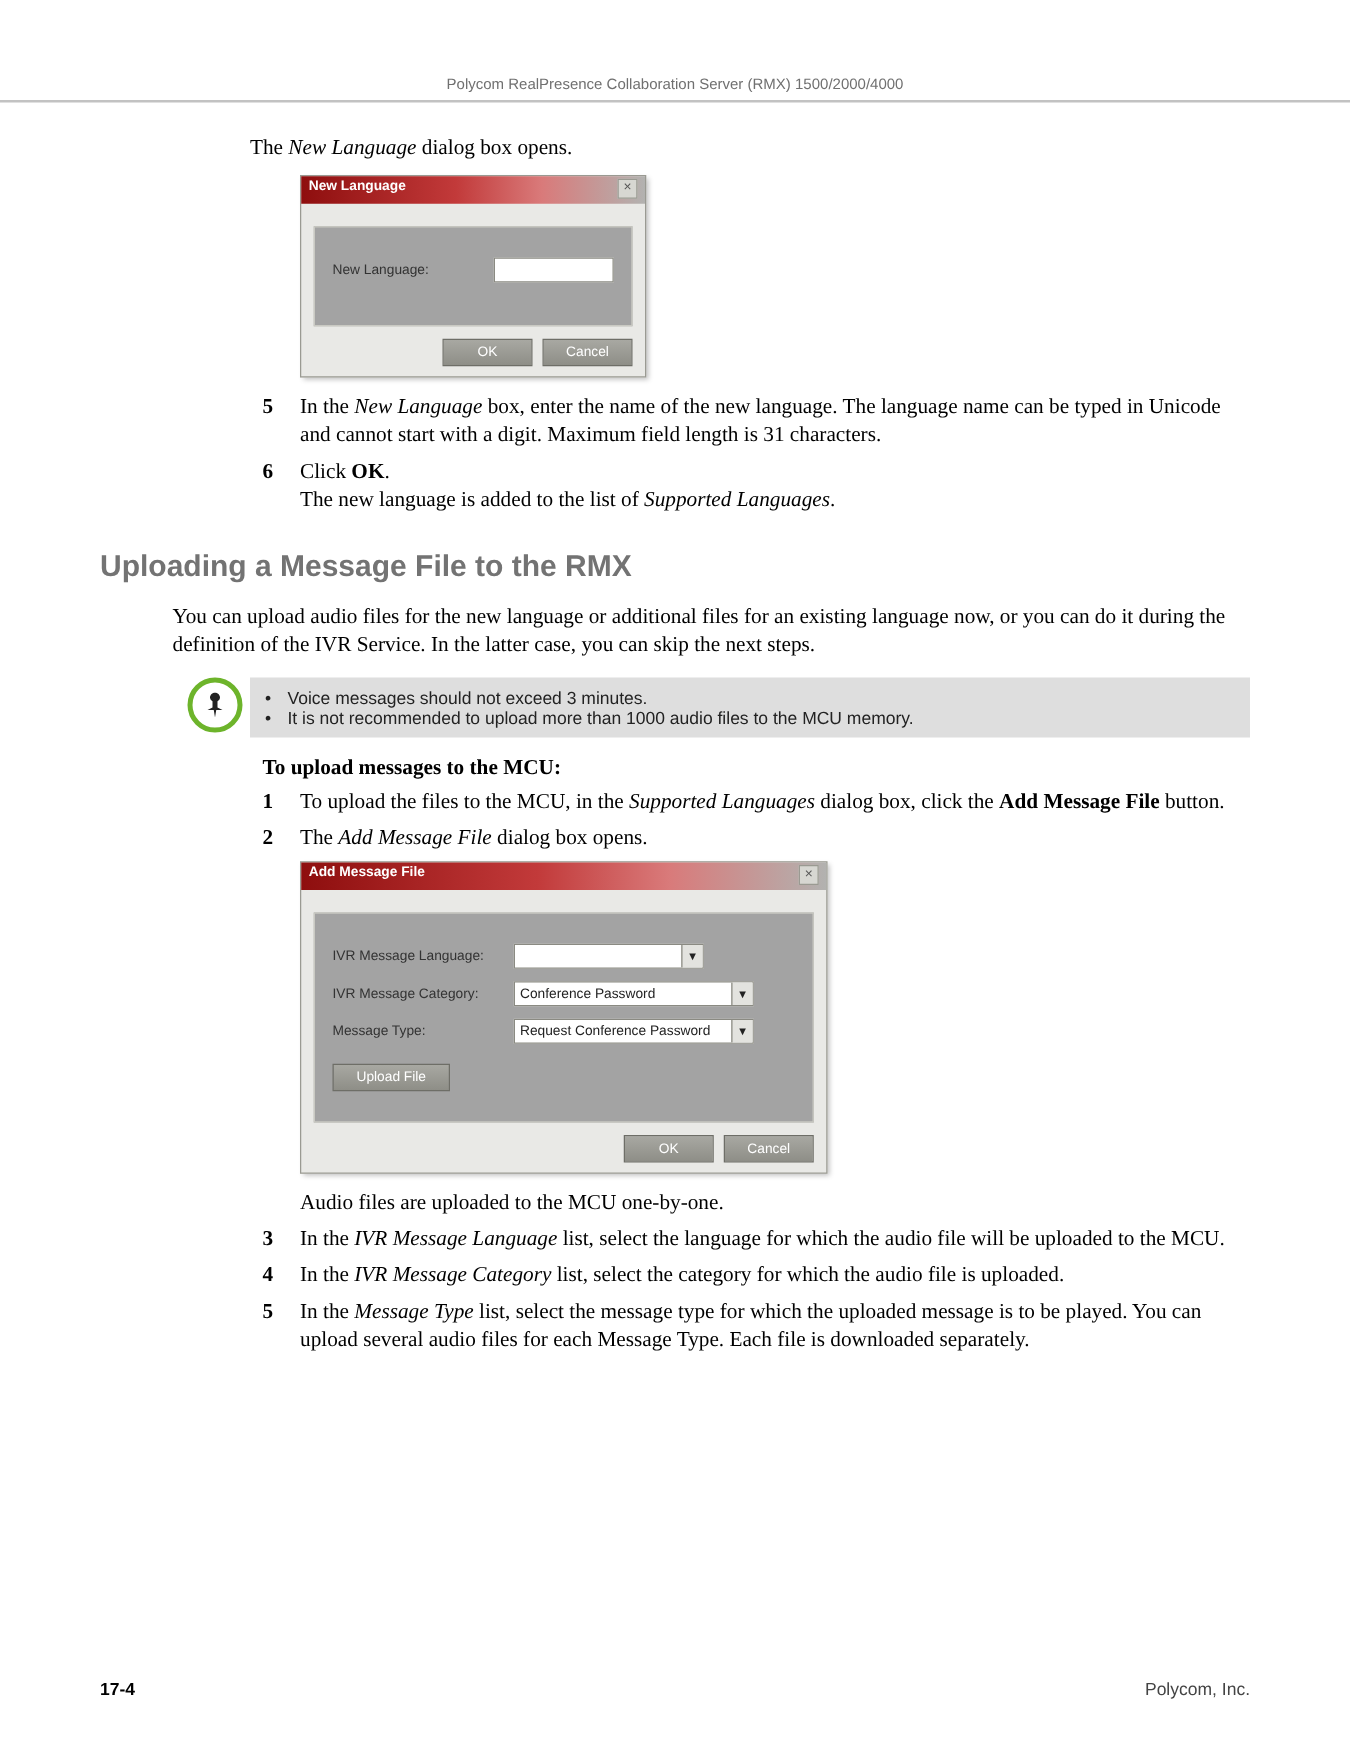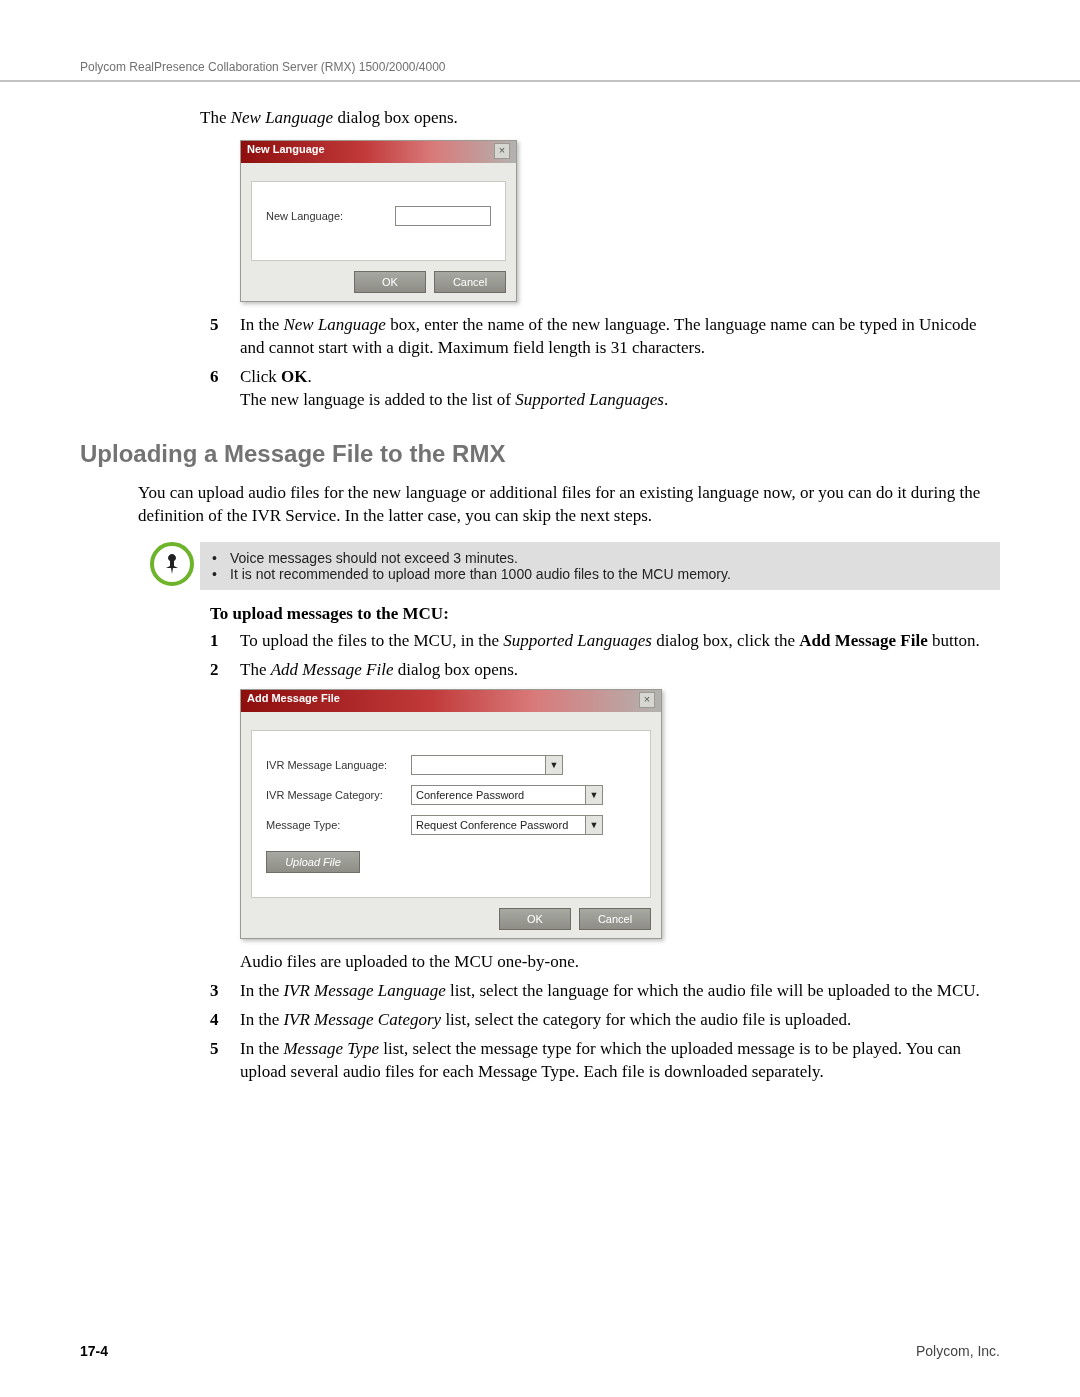--- a/index.html
+++ b/index.html
@@ -12,20 +12,21 @@
     color:#000;
     box-sizing:border-box;
     padding:60px 0 0 0;
   }
   .header{
     font-family:Arial,Helvetica,sans-serif;
     font-size:12px;
     color:#707070;
     padding:0 80px 6px 80px;
     border-bottom:2px solid #c2c2c2;
+    text-align:center;
   }
   .content{
     padding:25px 80px 0 80px;
   }
   .body-text{
     margin-left:120px;
     font-size:17px;
     line-height:1.35;
   }
   .lead-sentence{
@@ -104,21 +105,21 @@
     padding:2px 6px 0 6px;
     display:flex;justify-content:space-between;
   }
   .titlebar .x{
     background:#d7d7d2;color:#555;width:14px;height:14px;
     text-align:center;line-height:13px;font-weight:normal;font-size:11px;
     border:1px solid #9a9a92;
   }
   .dlg-inner{
     margin:18px 10px 10px 10px;
-    background:#ffffff;
+    background:#a3a3a3;
     border:1px solid #c9c9c2;
     padding:24px 14px 24px 14px;
   }
   .dlg-row{display:flex;align-items:center;margin-bottom:10px;}
   .dlg-label{width:130px;color:#333;font-size:11px;}
   .dlg2-label{width:145px;color:#333;font-size:11px;}
   .textbox{
     width:95px;height:18px;border:1px solid #8a8a82;background:#fff;
   }
   .combo{
@@ -141,21 +142,20 @@
   }
   .btn-row{
     display:flex;justify-content:flex-end;padding:0 10px 8px 0;
   }
   .upload-btn{
     width:92px;height:20px;
     background:linear-gradient(#a8a8a2,#8e8e87);
     border:1px solid #6e6e67;color:#fff;font-size:11px;
     display:inline-flex;align-items:center;justify-content:center;
     margin-top:6px;
-    font-style:italic;
   }
   .footer{
     position:absolute;bottom:38px;left:0;right:0;
     display:flex;justify-content:space-between;
     padding:0 80px;
     font-size:14px;color:#444;
     font-family:Arial,Helvetica,sans-serif;
     margin-top:38px;
   }
   .footer .pg{font-weight:bold;color:#000;}

